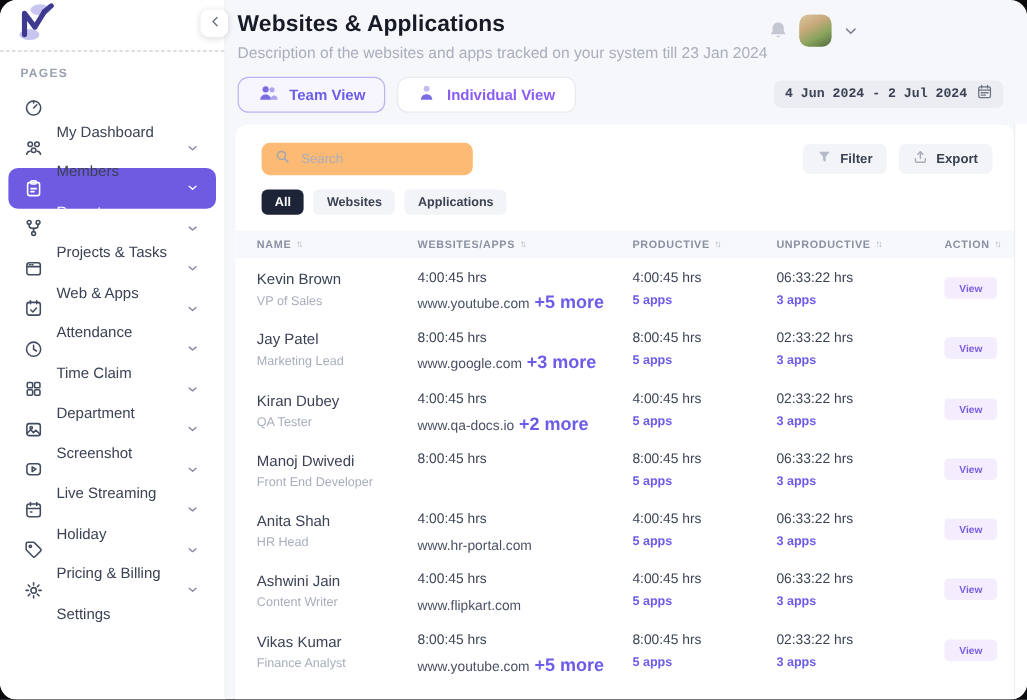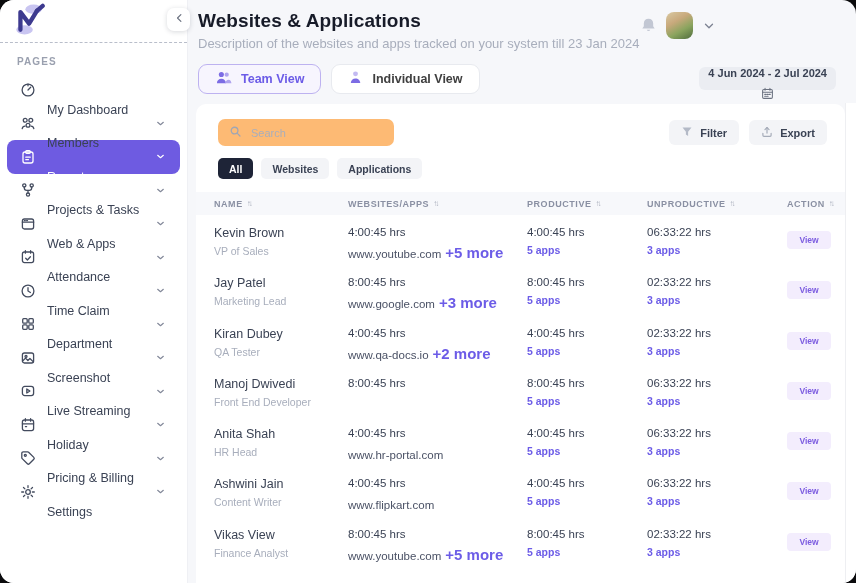--- a/index.html
+++ b/index.html
@@ -40,24 +40,24 @@
   .avatar { width:27px; height:27px; border-radius:8px; cursor:pointer;
     background:linear-gradient(150deg,#d9c9a2 0%,#c8a97c 35%,#8aa45e 65%,#4e6b3c 100%); }
   .avatar-chev { display:flex; color:#7C8292; cursor:pointer; }
   .view-row { display:flex; align-items:flex-start; justify-content:space-between;
     margin-top:13px; padding-right:10px; }
   .view-buttons { display:flex; gap:10px; }
   .vbtn { display:flex; align-items:center; gap:9px; height:30px; padding:0 16px;
     border-radius:9px; font-size:12.5px; font-weight:700; cursor:pointer;
     font-family:"Liberation Sans", sans-serif; }
   .vbtn.team { background:#F7F5FE; border:1px solid #BDB2F0; color:#6C5CE7; }
-  .vbtn.individual { background:#fff; border:1px solid #E8EAEF; color:#404040; }
+  .vbtn.individual { background:#fff; border:1px solid #E8EAEF; color:#8b5cf6; }
   .date-chip { display:flex; align-items:center; gap:8px; background:#EBEDF2;
     border:none; border-radius:6px; height:23px; padding:0 9px; font-size:11px; font-weight:700;
-    color:#3A4254; cursor:pointer; margin-top:3px; font-family:Liberation Sans, sans-serif;flex-direction:column; }
+    color:#3A4254; cursor:pointer; margin-top:3px; font-family:Liberation Mono, monospace; }
   
   .card { background:#fff; border-radius:10px 10px 0 0; margin:10px 11px 0 8px; flex:1;
     display:flex; flex-direction:column; overflow:hidden; }
   .scroll-strip { position:absolute; right:0; top:103px; bottom:0; width:11px; background:#fff;
     border-left:1px solid #EEEFF2; }
   .toolbar-row { display:flex; align-items:center; justify-content:space-between;
     padding:15px 18px 0 22px; }
   .search-box { display:flex; align-items:center; gap:9px; width:176px; height:27px;
     background:#fdba74; border-radius:7px; padding:0 11px; }
   .search-box input { border:none; background:transparent; outline:none; font-size:11px;
@@ -594,21 +594,21 @@
       <div class="r-time">06:33:22  hrs</div>
       <div class="r-apps">3 apps</div>
     </div>
     <div class="action-cell">
       <button class="view-btn">View</button>
     </div>
   </div>
 
   <div class="tgrid trow">
     <div>
-      <div class="r-name">Vikas View</div>
+      <div class="r-name">Vikas Kumar</div>
       <div class="r-role">Finance Analyst</div>
     </div>
     <div>
       <div class="r-time">8:00:45 hrs</div>
       <div class="r-sub">
         <span class="r-url">www.youtube.com</span><span class="r-more">+5 more</span>
       </div>
     </div>
     <div>
       <div class="r-time">8:00:45 hrs</div>

